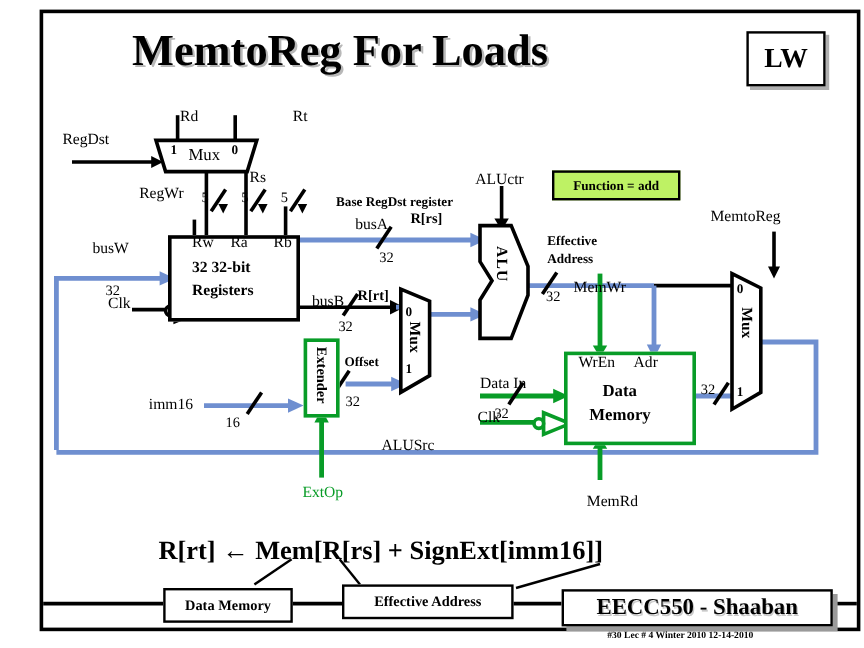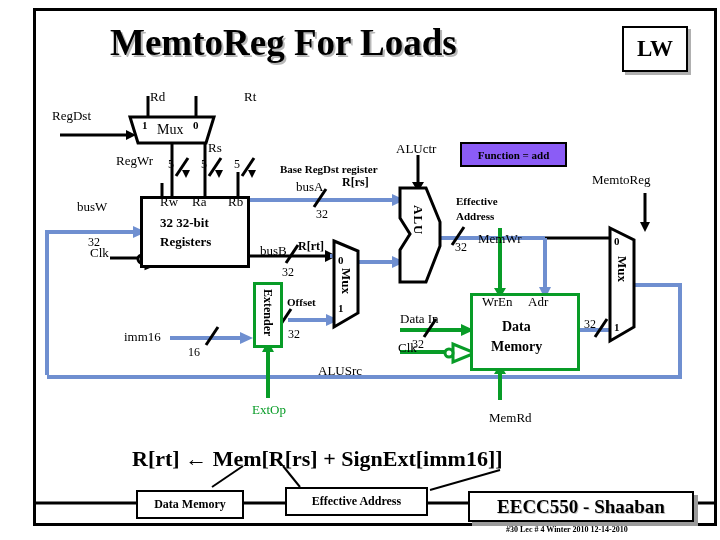--- a/index.html
+++ b/index.html
@@ -7,21 +7,21 @@
        font-family:"Liberation Serif","DejaVu Serif",serif;}
   #slide{position:relative;width:720px;height:540px;background:#fff;}
   .frame{position:absolute;left:33px;top:8px;width:684px;height:518px;
          border:3px solid #000;box-sizing:border-box;}
   .t{position:absolute;white-space:nowrap;color:#000;line-height:1;}
   .title{font-size:37px;font-weight:bold;letter-spacing:0px;
          text-shadow:2px 2px 0 #b8b8b8;}
   .lwbox{position:absolute;border:2px solid #000;background:#fff;
          box-shadow:3px 3px 0 #b0b0b0;display:flex;align-items:center;
          justify-content:center;font-size:23px;font-weight:bold;}
-  .fnbox{position:absolute;border:2px solid #000;background:#8b5cf6;
+  .fnbox{position:absolute;border:2px solid #000;background:#bef264;
          display:flex;align-items:center;justify-content:center;
          font-size:11px;font-weight:bold;}
   .lbl{font-size:13px;}
   .lblb{font-size:11px;font-weight:bold;}
   .sm{font-size:12px;}
   .bold{font-weight:bold;}
   
   .regfile{position:absolute;border:3px solid #000;background:#fff;box-sizing:border-box;}
   .greenbox{position:absolute;border:3px solid #089c27;background:#fff;box-sizing:border-box;}
   .vtext{position:absolute;writing-mode:vertical-rl;text-orientation:mixed;

